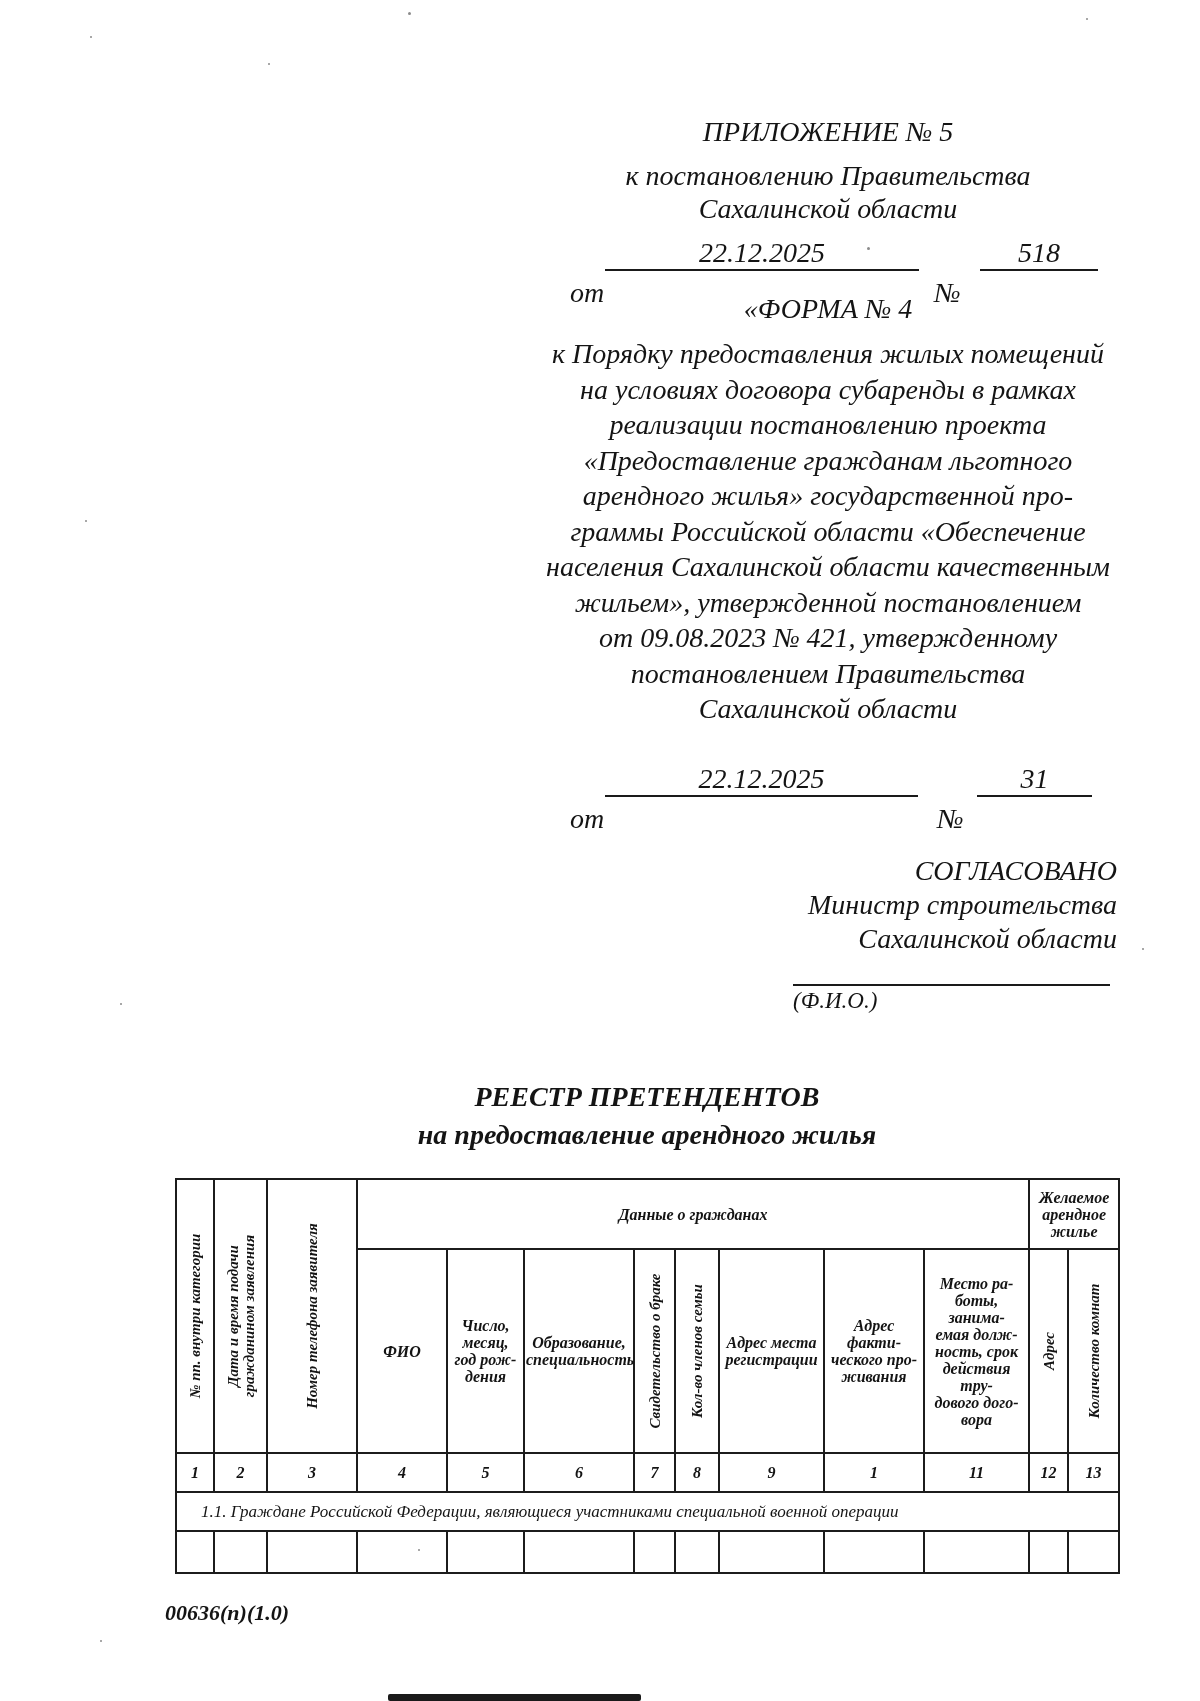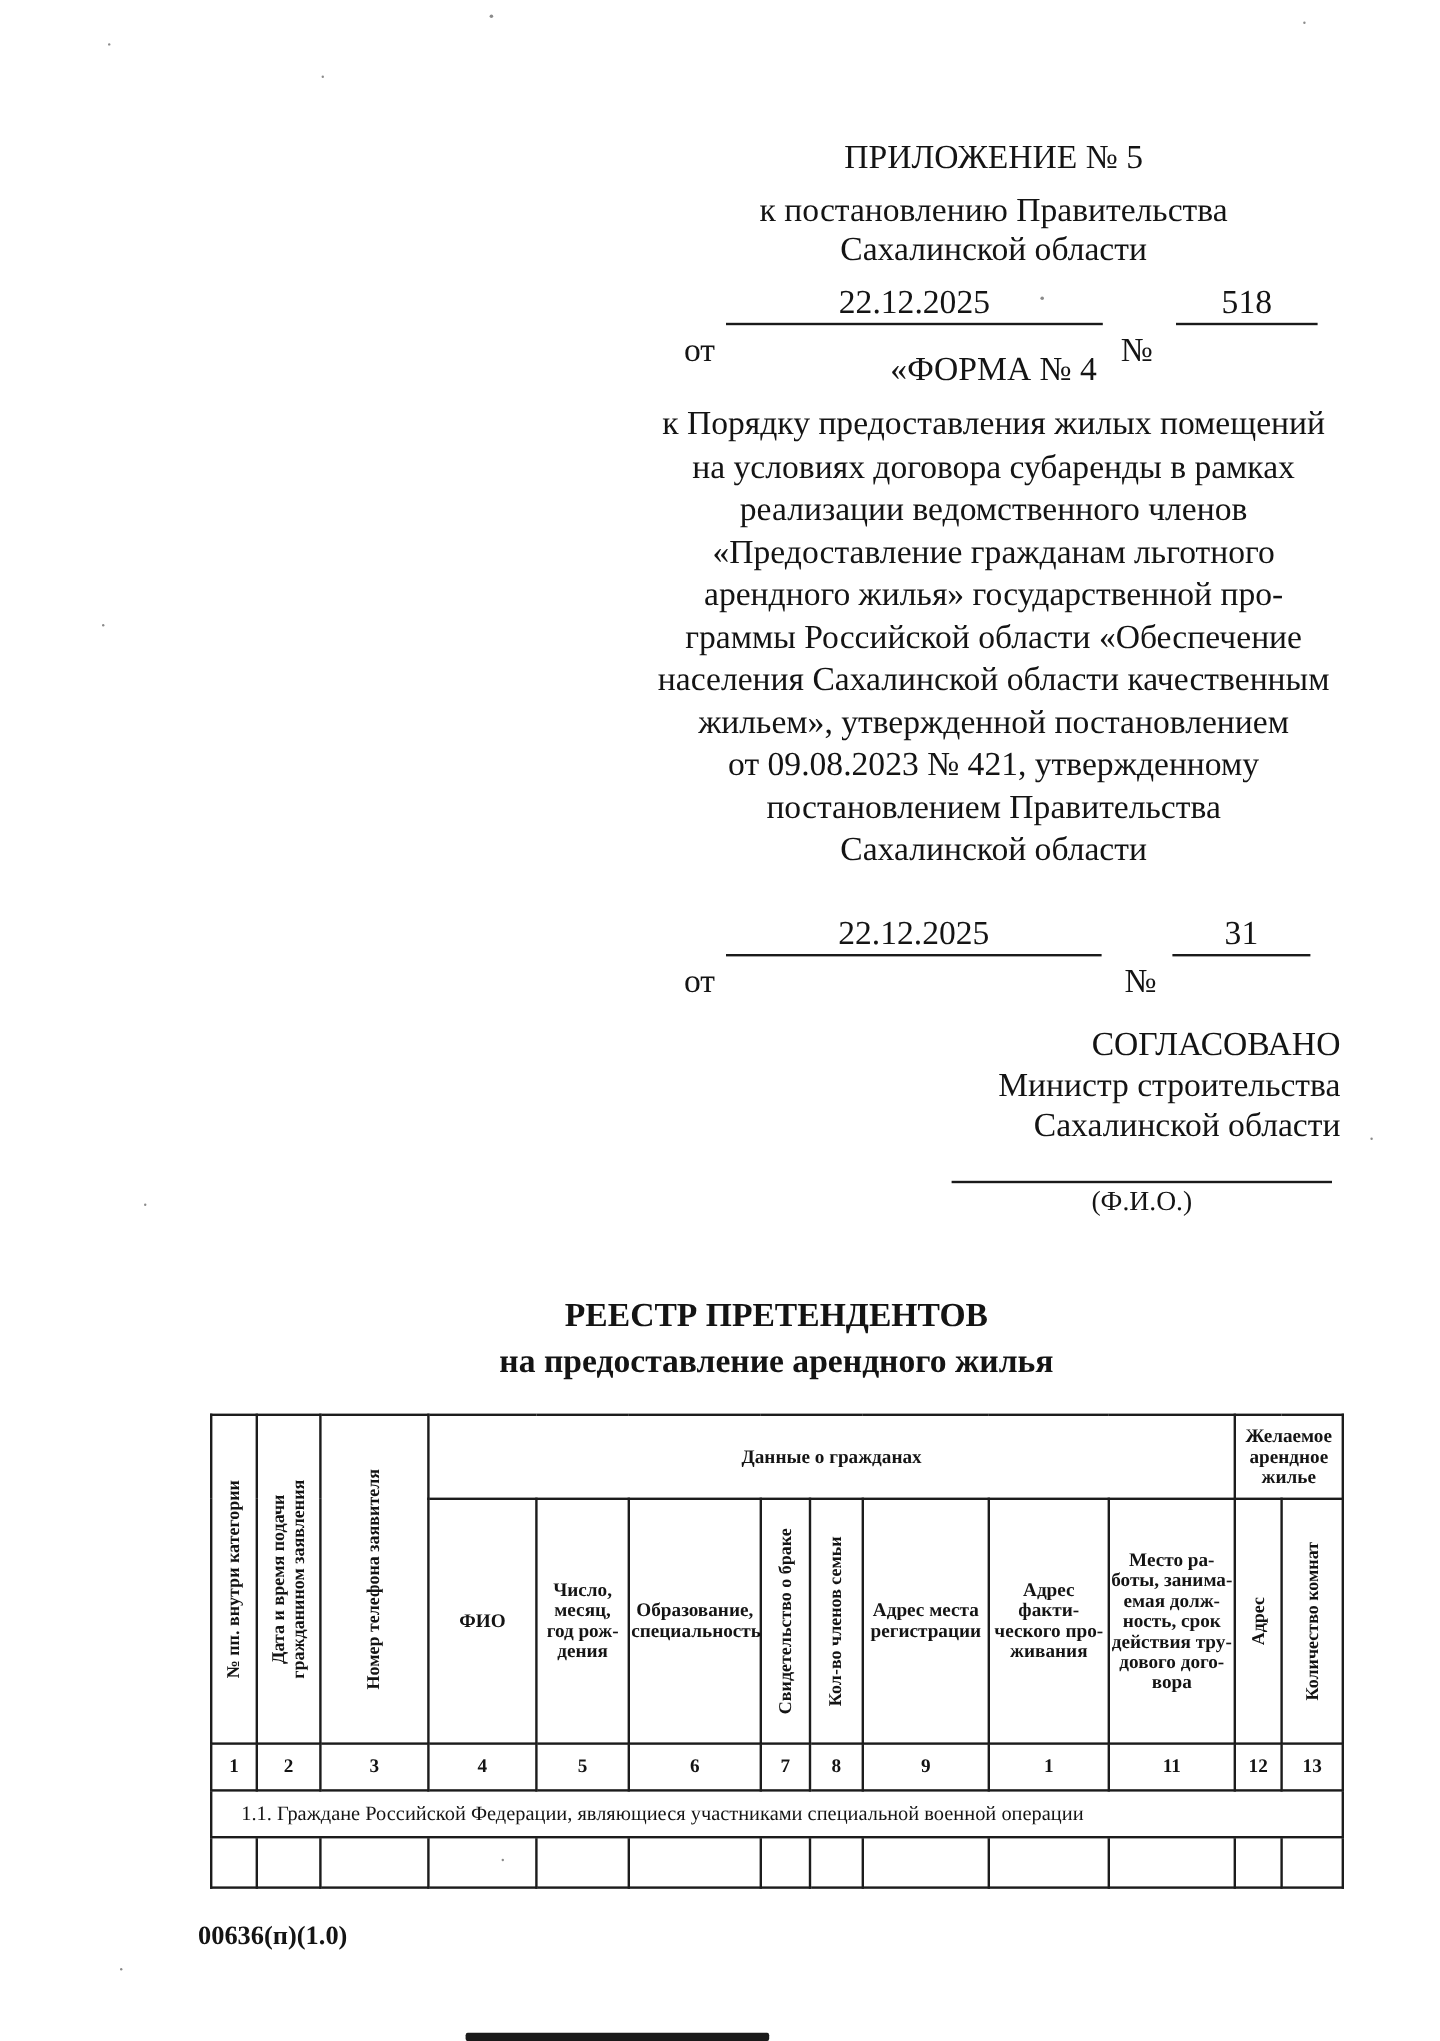--- a/index.html
+++ b/index.html
@@ -1,34 +1,34 @@
 <!DOCTYPE html>
 <html><head>
 <meta charset="utf-8">
 <style>
   html,body{margin:0;padding:0;background:#888;}
   .page{
     position:relative; width:1200px; height:1701px; background:#ffffff;
-    font-family:"Liberation Serif", serif; color:#141414; overflow:hidden;
+    font-family:"Liberation Serif", serif; color:#141414; overflow:hidden;font-style:italic;
   }
   
   .c-line{position:absolute; left:524px; width:608px; text-align:center;
           font-size:28px; line-height:33px; white-space:nowrap;}
   .form-lines{position:absolute; left:524px; width:608px; top:336px;
           text-align:center; font-size:28px; line-height:35.5px;}
   .abs{position:absolute; font-size:28px; line-height:32px;margin-top:39px;}
   .ufield{position:absolute; height:32px; border-bottom:2px solid #1a1a1a;
           text-align:center; font-size:28px; line-height:31px;}
   
   .approval{position:absolute; left:600px; width:517px; top:854px;
           text-align:right; font-size:28px; line-height:34px;}
   .fio-line{position:absolute; left:793px; top:952px; width:317px; height:32px;
           border-bottom:2px solid #1a1a1a;}
   .fio-cap{position:absolute; left:793px; top:988px; width:317px;
-          text-align:center; font-size:23px;}
+          text-align:left; font-size:23px;}
   
   .reg-title{position:absolute; left:347px; width:600px; text-align:center;
           font-weight:bold; font-size:28px;}
   
   .reg-table{position:absolute; left:175px; top:1178px;}
   table{border-collapse:collapse; table-layout:fixed; width:943px;}
   td{border:2px solid #1c1c1c; font-weight:bold; font-size:16px;
      text-align:center; vertical-align:middle; padding:1px;
      font-family:"Liberation Serif", serif;}
   .pre{white-space:pre-line; line-height:17px;}
@@ -78,21 +78,21 @@
   </div>
   <span class="abs" style="left:934px;top:238px;">№</span>
   <div class="ufield" style="left:980px;top:237px;width:118px;">
     <span>518</span>
   </div>
 
   <div class="c-line" style="top:292px;">«ФОРМА № 4</div>
   <div class="form-lines">
     <div>к Порядку предоставления жилых помещений</div>
     <div>на условиях договора субаренды в рамках</div>
-    <div>реализации ведомственного членов</div>
+    <div>реализации постановлению проекта</div>
     <div>«Предоставление гражданам льготного</div>
     <div>арендного жилья» государственной про-</div>
     <div>граммы Российской области «Обеспечение</div>
     <div>населения Сахалинской области качественным</div>
     <div>жильем», утвержденной постановлением</div>
     <div>от 09.08.2023 № 421, утвержденному</div>
     <div>постановлением Правительства</div>
     <div>Сахалинской области</div>
   </div>
 

